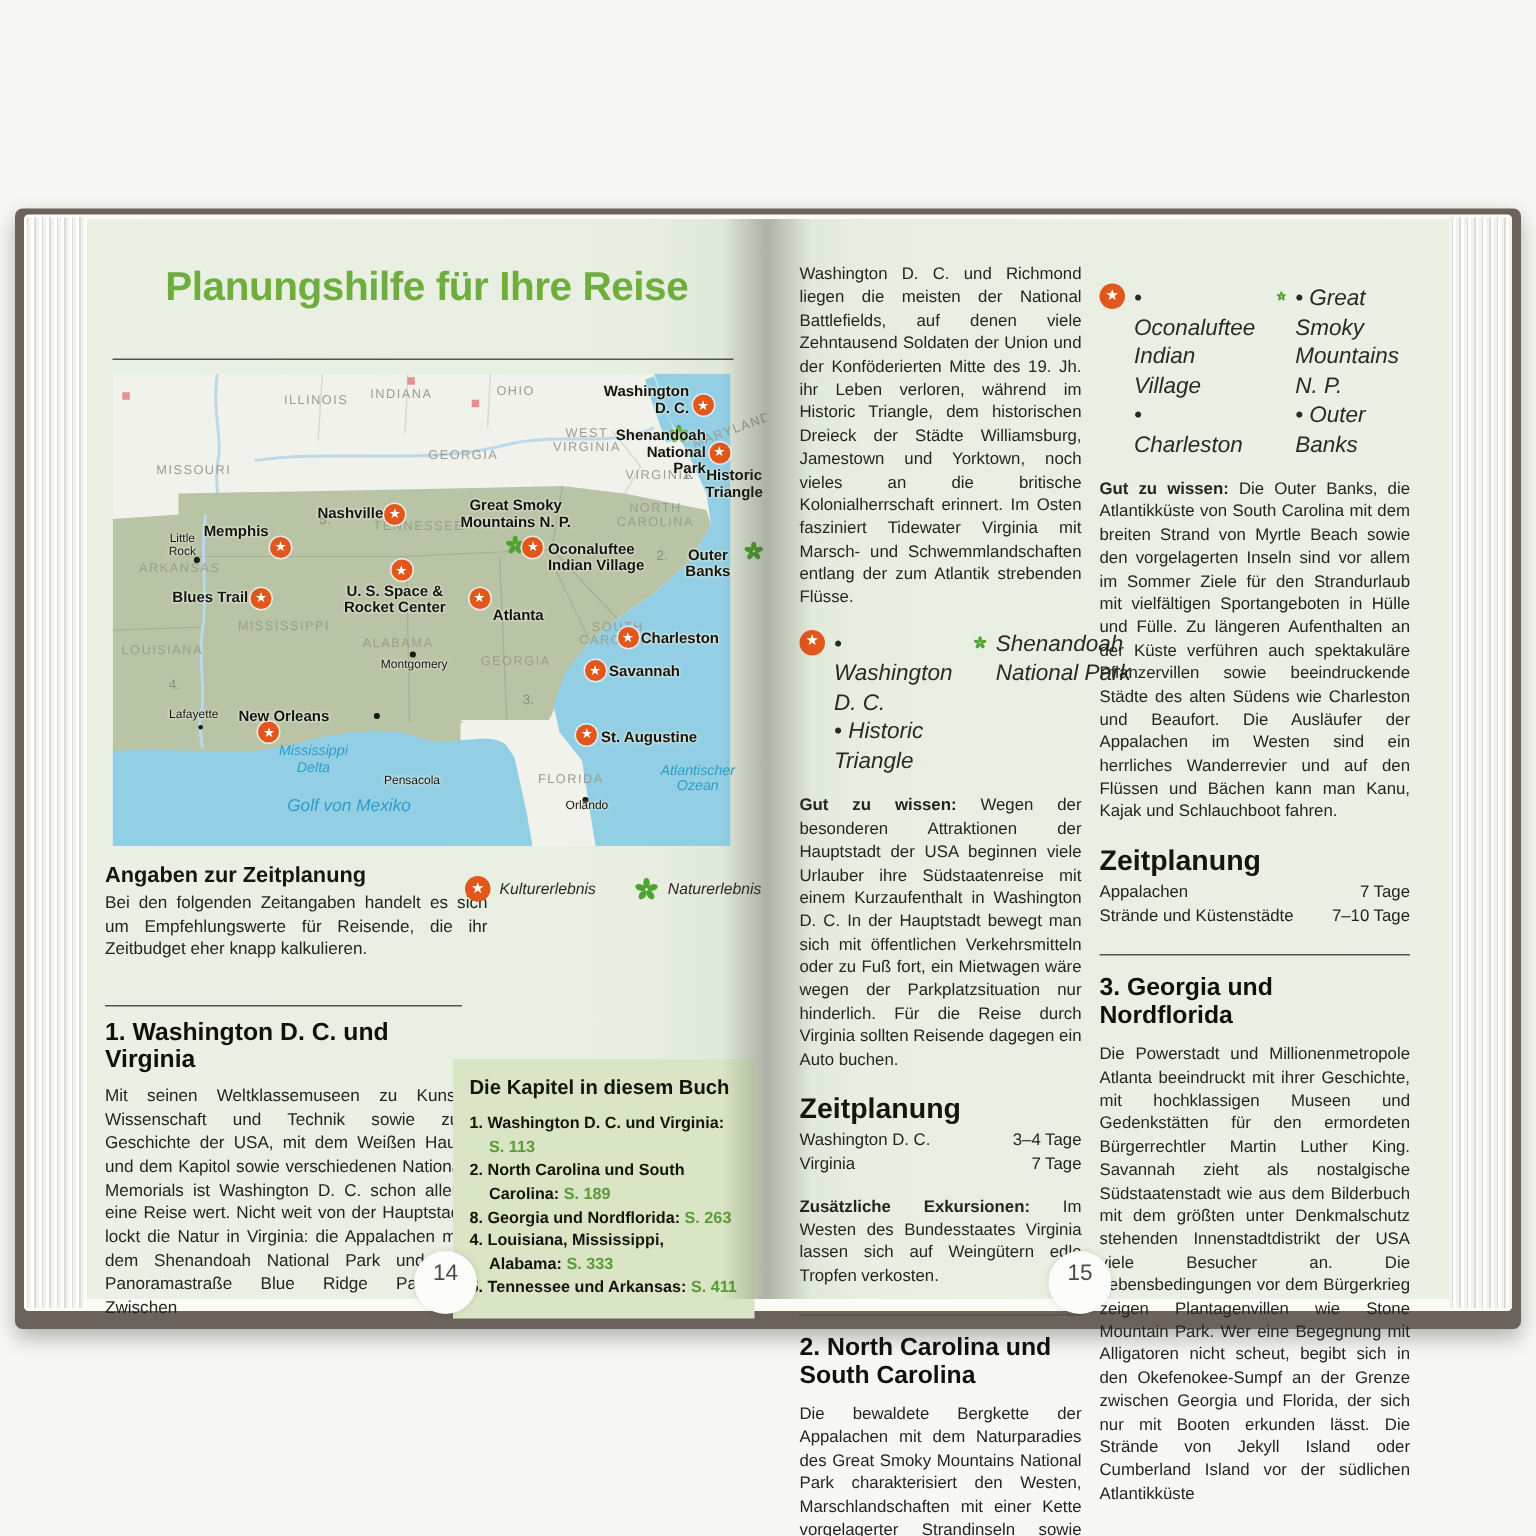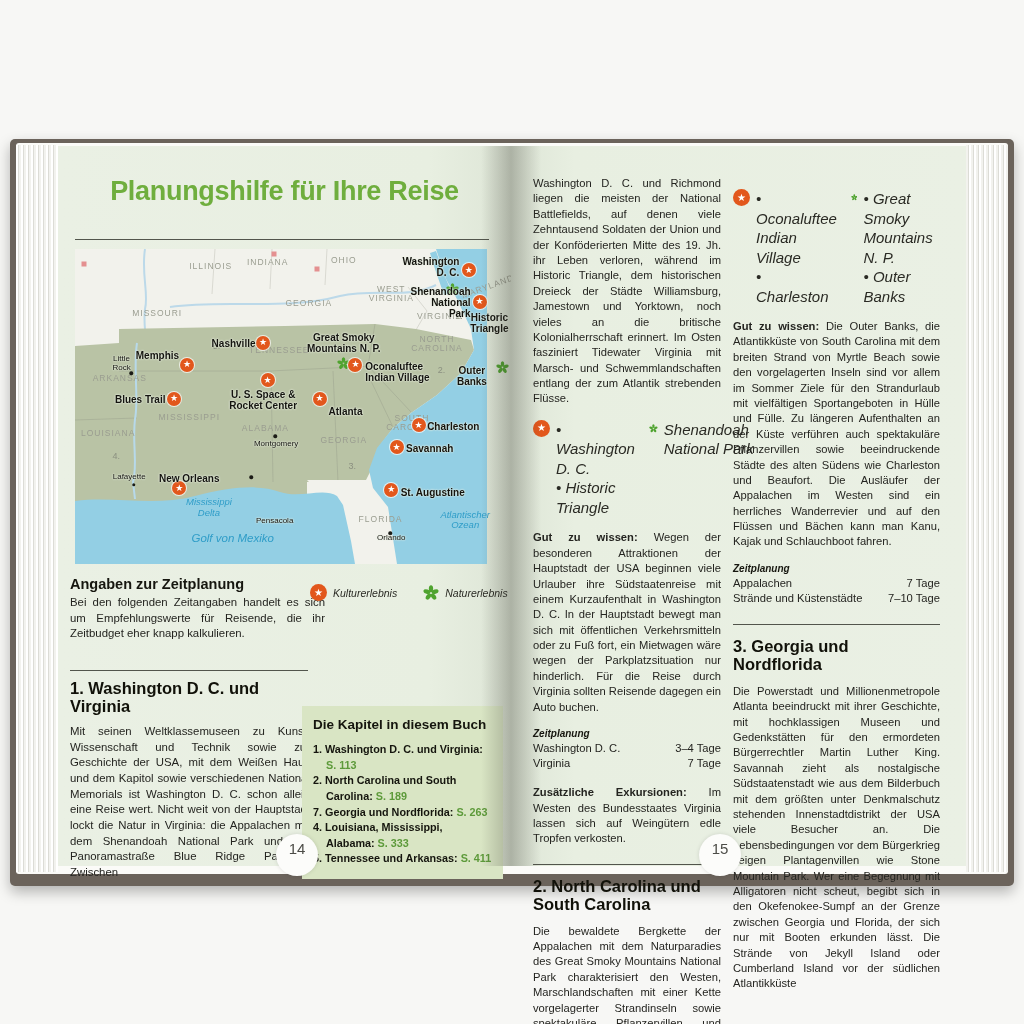--- a/index.html
+++ b/index.html
@@ -60,21 +60,21 @@
   .chapters .pg{color:#5d9a3a;font-weight:600;}
   
   .col{position:absolute;top:30px;font-size:11.2px;line-height:1.375;}
   .col p{margin:0;text-align:justify;}
   .col1{left:22px;width:188px;}
   .col2{left:222px;width:207px;}
   .leg-row{display:flex;gap:14px;margin:13px 0 2px;}
   .leg-grp{display:flex;gap:6px;flex:1;}
   .leg-grp .items{font-size:15px;font-style:italic;line-height:1.3;color:#2a2a24;}
   .gut{margin-top:13px !important;}
-  .zeit-h{font-weight:bold;font-size:10px;margin-top:12px;color:#16160f;font-style:italic;}
+  .zeit-h{font-weight:bold;font-size:19px;margin-top:12px;color:#16160f;}
   .zrow{display:flex;justify-content:space-between;font-size:11.2px;line-height:1.4;}
   .divider{height:1px;background:#52554c;margin-top:17px;}
   .sec2-head{margin-top:12px;}
   .col .body{margin-top:10px;}
   .exk{margin-top:13px !important;}
 </style>
 </head>
 <body>
 
 <div class="cover"></div>
@@ -108,21 +108,21 @@
       <path d="M62,94 C58,120 64,150 60,170 C57,195 63,215 58,233 L60,250" stroke="#b7d9ea" stroke-width="2" fill="none"></path>
       <path d="M232,231 L291,231 L296,239 L313,258 L322,315 L280,315 L276,292 L268,256 L262,247 L240,239 Z" fill="#f2f2ec"></path>
       <path d="M0,252 C40,247 80,258 120,247 C155,238 185,235 205,243 C225,250 248,238 262,247 L268,256 L276,292 L280,315 L0,315 Z" fill="#93cfe4"></path>
       <path d="M361,0 L412,0 L412,315 L322,315 L313,258 L298,239 L294,221 L302,199 L318,179 L336,164 L362,146 L386,124 L399,101 L396,80 L383,52 L371,30 Z" fill="#93cfe4"></path>
       <path d="M361,2 L371,30 L377,44 L369,46 L360,20 L355,4 Z" fill="#93cfe4"></path>
     </svg>
     <div id="map-overlay">
         <div class="lbl state" style="left: 30.3%; top: 5.7%;">ILLINOIS</div>
         <div class="lbl state" style="left: 43%; top: 4.4%;">INDIANA</div>
         <div class="lbl state" style="left: 60%; top: 3.8%;">OHIO</div>
-        <div class="lbl state" style="left: 12.1%; top: 20.6%; margin-left: 28px;">MISSOURI</div>
+        <div class="lbl state" style="left: 12.1%; top: 20.6%;">MISSOURI</div>
         <div class="lbl state" style="left: 52.2%; top: 17.5%;">GEORGIA</div>
         <div class="lbl state" style="left: 70.6%; top: 14.3%;">WEST
 VIRGINIA</div>
         <div class="lbl state" style="left: 92.2%; top: 12.1%; transform: translate(-50%, -50%) rotate(-20deg);">MARYLAND</div>
         <div class="lbl state" style="left: 81.4%; top: 21.6%;">VIRGINIA</div>
         <div class="lbl state" style="left: 45.6%; top: 32.4%;">TENNESSEE</div>
         <div class="lbl state" style="left: 80.8%; top: 30.2%;">NORTH CAROLINA</div>
         <div class="lbl state" style="left: 10%; top: 41.3%;">ARKANSAS</div>
         <div class="lbl state" style="left: 25.5%; top: 53.7%;">MISSISSIPPI</div>
         <div class="lbl state" style="left: 42.5%; top: 57.1%;">ALABAMA</div>
@@ -241,21 +241,21 @@
 
   <div class="rule sec1-rule"></div>
   <div class="sec-head sec1-head">1. Washington D. C. und Virginia</div>
   <div class="sec1-body">Mit seinen Weltklassemuseen zu Kunst, Wissenschaft und Technik sowie zur Geschichte der USA, mit dem Weißen Haus und dem Kapitol sowie verschiedenen National Memorials ist Washington D. C. schon allein eine Reise wert. Nicht weit von der Hauptstadt lockt die Natur in Virginia: die Appalachen mit dem Shenandoah National Park und der Panoramastraße Blue Ridge Parkway. Zwischen</div>
 
   <div class="chapters">
     <h3>Die Kapitel in diesem Buch</h3>
     <div id="chapters-list">
         <div class="ch"><span>1. Washington D. C. und Virginia:</span> <span class="pg">S. 113</span></div>
         <div class="ch"><span>2. North Carolina und South Carolina:</span> <span class="pg">S. 189</span></div>
-        <div class="ch"><span>7. Georgia und Nordflorida:</span> <span class="pg">S. 263</span></div>
+        <div class="ch"><span>8. Georgia und Nordflorida:</span> <span class="pg">S. 263</span></div>
         <div class="ch"><span>4. Louisiana, Mississippi, Alabama:</span> <span class="pg">S. 333</span></div>
         <div class="ch"><span>5. Tennessee und Arkansas:</span> <span class="pg">S. 411</span></div>
       </div>
   </div>
 
   <div class="page-tab" style="left:218px;">
     <span>14</span>
   </div>
 </div>
 

